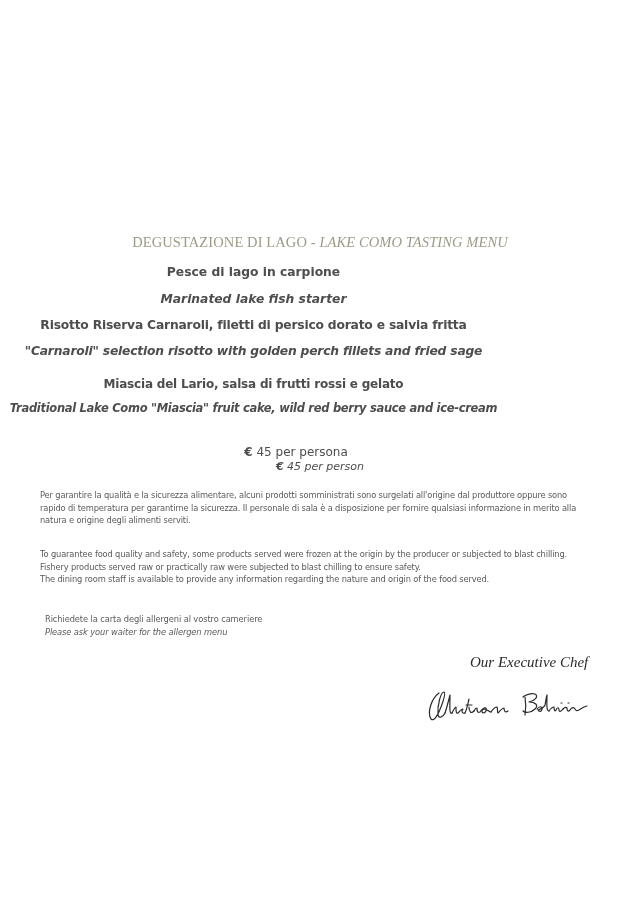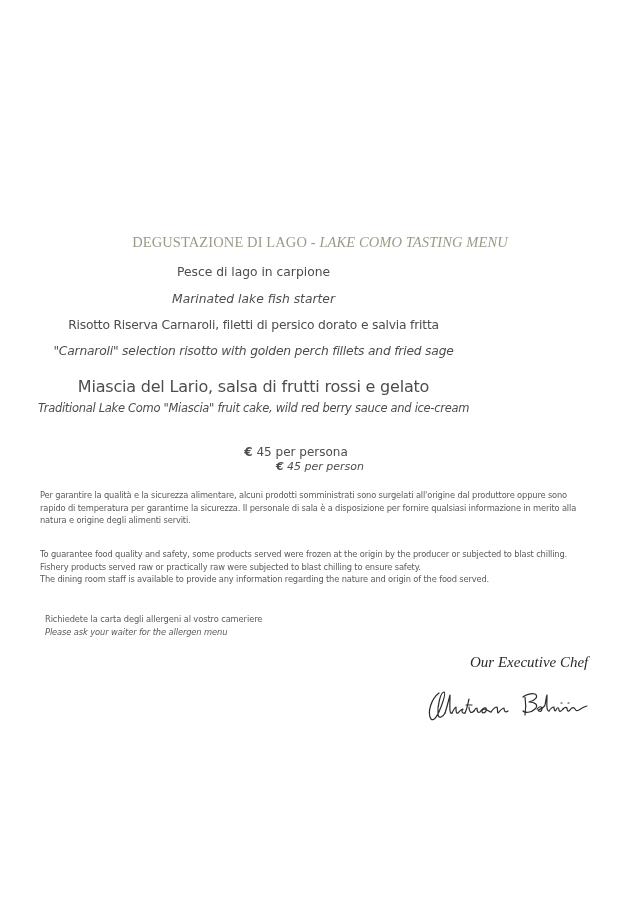--- a/index.html
+++ b/index.html
@@ -28,31 +28,31 @@
       white-space: nowrap;
     }
     .title .it { font-style: italic; margin-top: 12px; }
     .dish {
       position: absolute;
       left: 0;
       width: 507px;
       text-align: center;
       white-space: nowrap;
       font-family: "DejaVu Sans", sans-serif;
-      font-weight: 400;
+      font-weight: 700;
       color: #4d4d4d;
     }
     .dish.it-name {
       font-style: italic;
     }
     .d1 { top: 265px; font-size: 12.3px; }
     .d1e { top: 292px; font-size: 12.3px; }
     .d2 { top: 318px; font-size: 12.3px; letter-spacing: -0.2px; }
     .d2e { top: 344px; font-size: 12.3px; letter-spacing: -0.2px; }
-    .d3 { top: 377px; font-size: 16px; letter-spacing: -0.2px; }
+    .d3 { top: 377px; font-size: 12px; letter-spacing: -0.2px; }
     .d3e { top: 401px; font-size: 11.5px; letter-spacing: -0.3px; }
 
     .price {
       position: absolute;
       top: 445px;
       left: 0;
       width: 592px;
       text-align: center;
       font-size: 12px;
       color: #4d4d4d;

